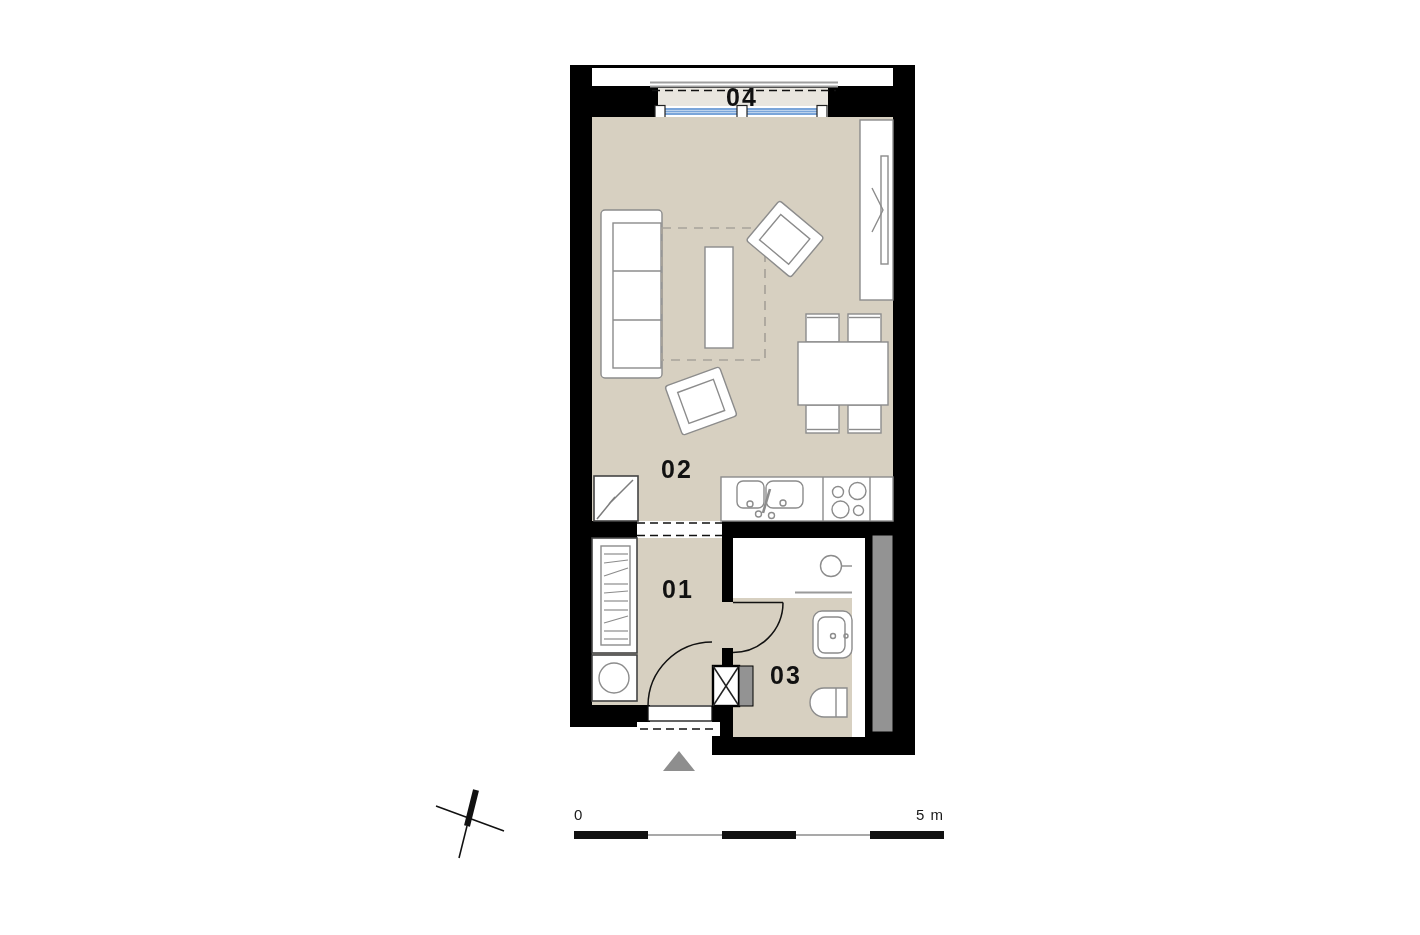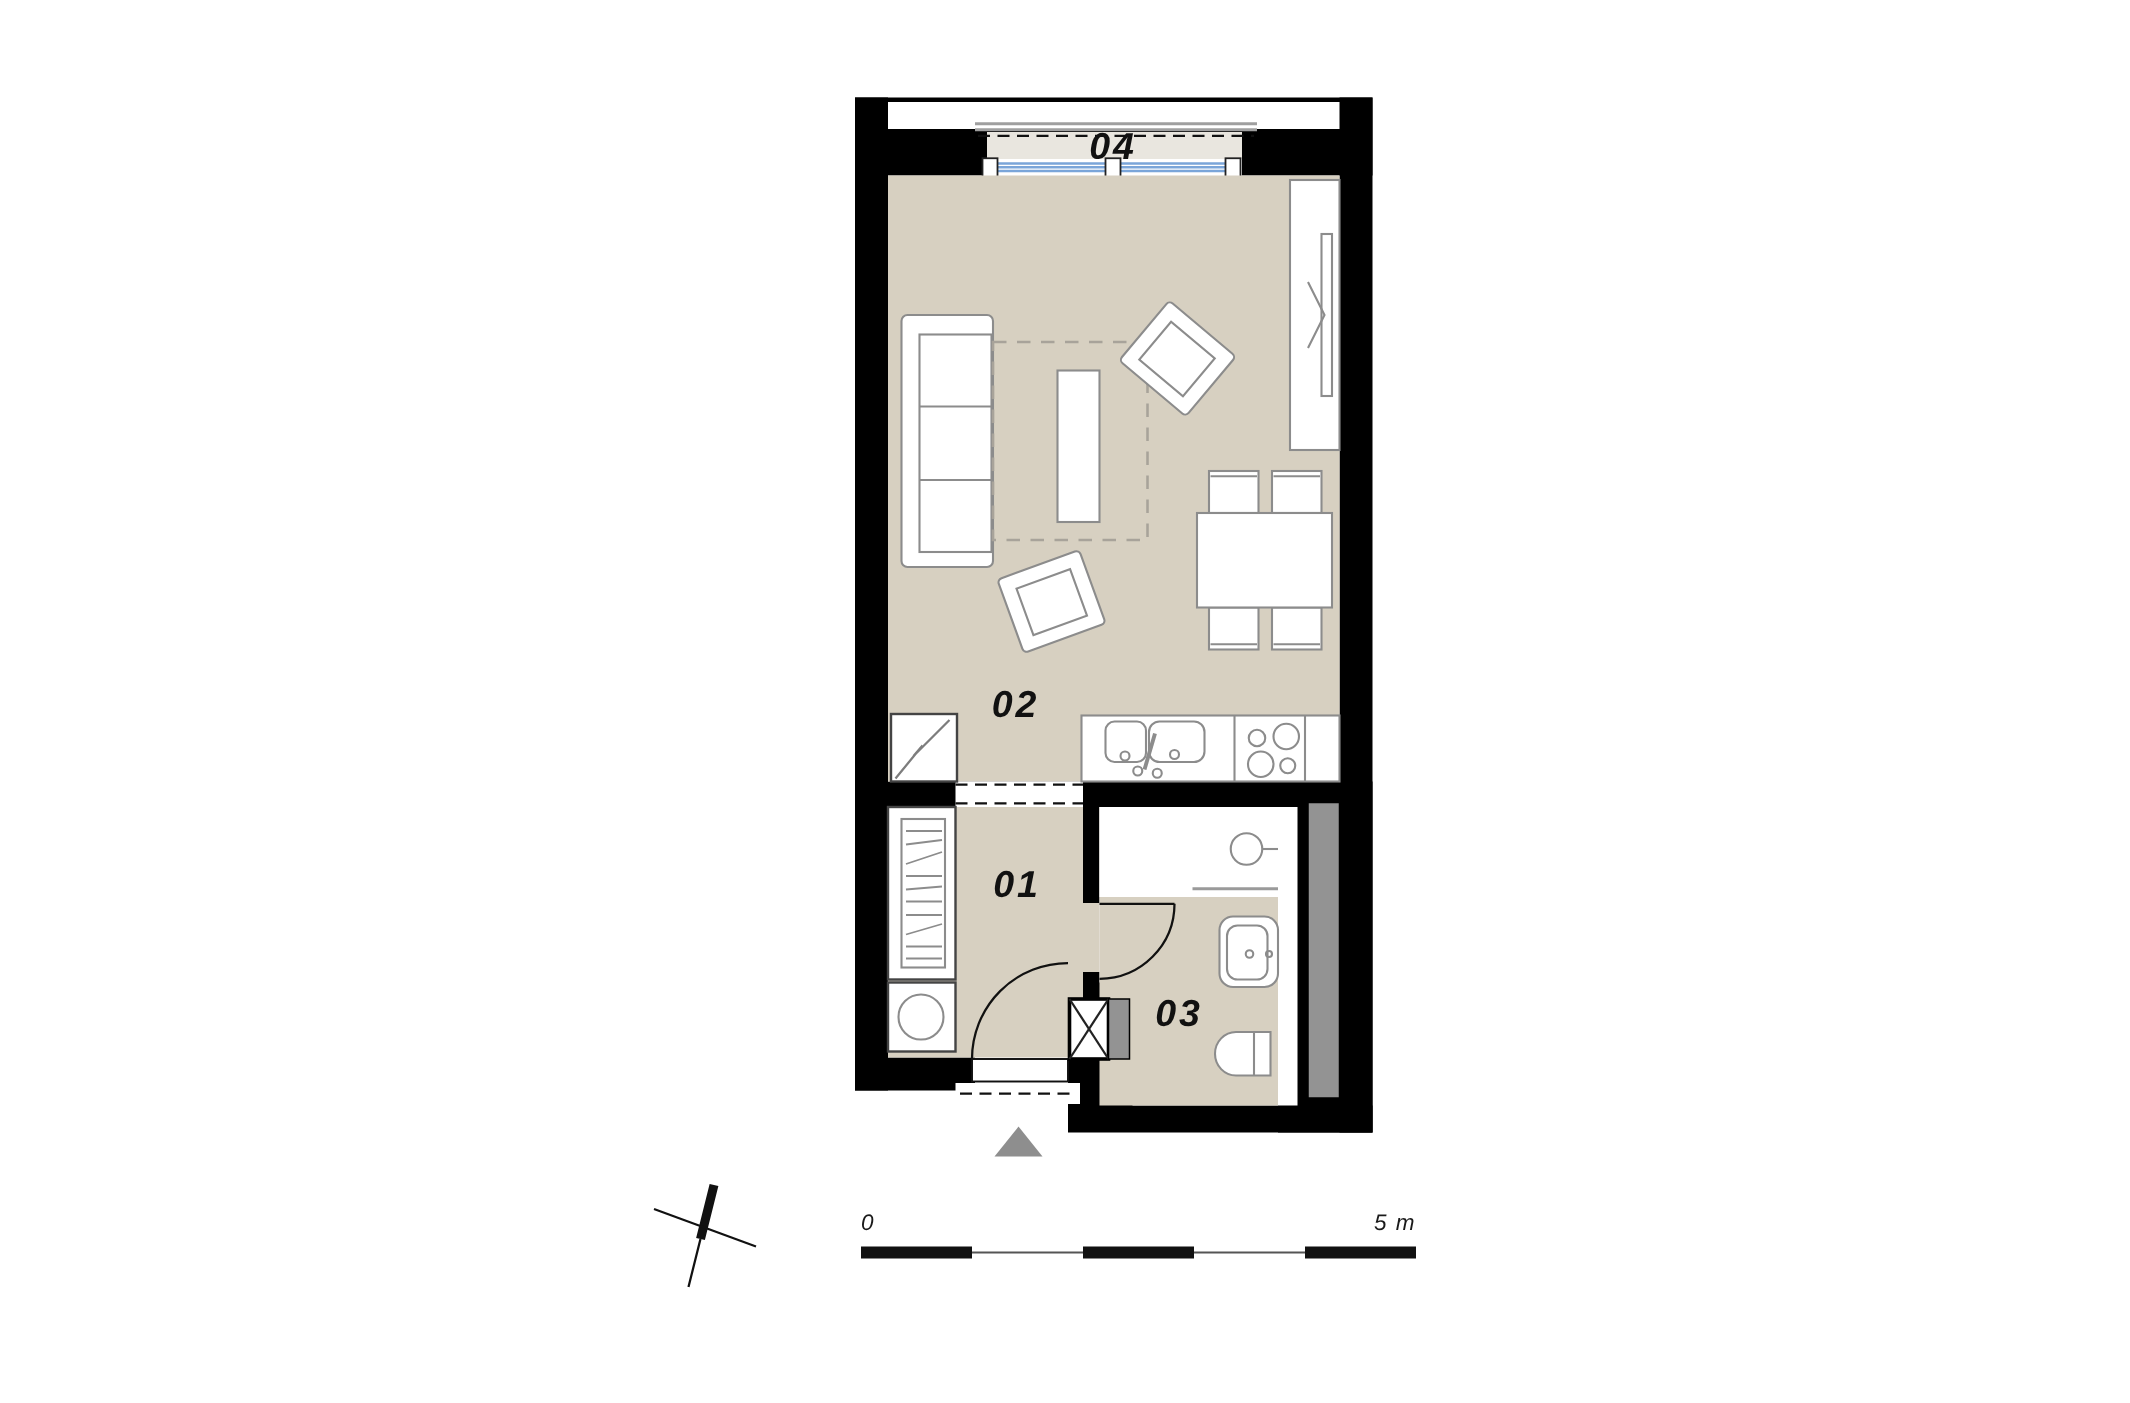--- a/index.html
+++ b/index.html
@@ -1,17 +1,17 @@
 <!DOCTYPE html>
 <html style="--wall: #000000; --floor: #d7d0c1; --balcony-floor: #e9e6df; --furniture-stroke: #8c8c8c; --window-glass: #7aa5d9; --shaft-gray: #939393; --entrance-arrow: #8e8e8e;"><head>
 <meta charset="utf-8">
 <style>
   html,body{margin:0;padding:0;background:#fff;}
   .canvas{position:relative;width:1420px;height:935px;background:#fff;overflow:hidden;
-          font-family:"Liberation Sans",sans-serif;font-style:italic;}
+          font-family:"Liberation Sans",sans-serif;}
   svg{position:absolute;left:0;top:0;}
   svg text{font-family:"Liberation Sans",sans-serif;}
   .room-label{font-size:25px;font-weight:700;letter-spacing:2px;fill:#111;}
   .scale-label{font-size:15px;fill:#1a1a1a;letter-spacing:1px;}
   .wall{fill:var(--wall,#000);}
   .floor{fill:var(--floor,#d7d0c1);}
   .balcony-floor{fill:var(--balcony-floor,#e9e6df);}
   .white{fill:#ffffff;}
   .furn{fill:#ffffff;stroke:var(--furniture-stroke,#8c8c8c);stroke-width:1.4;}
   .furnline{fill:none;stroke:var(--furniture-stroke,#8c8c8c);stroke-width:1.4;}

